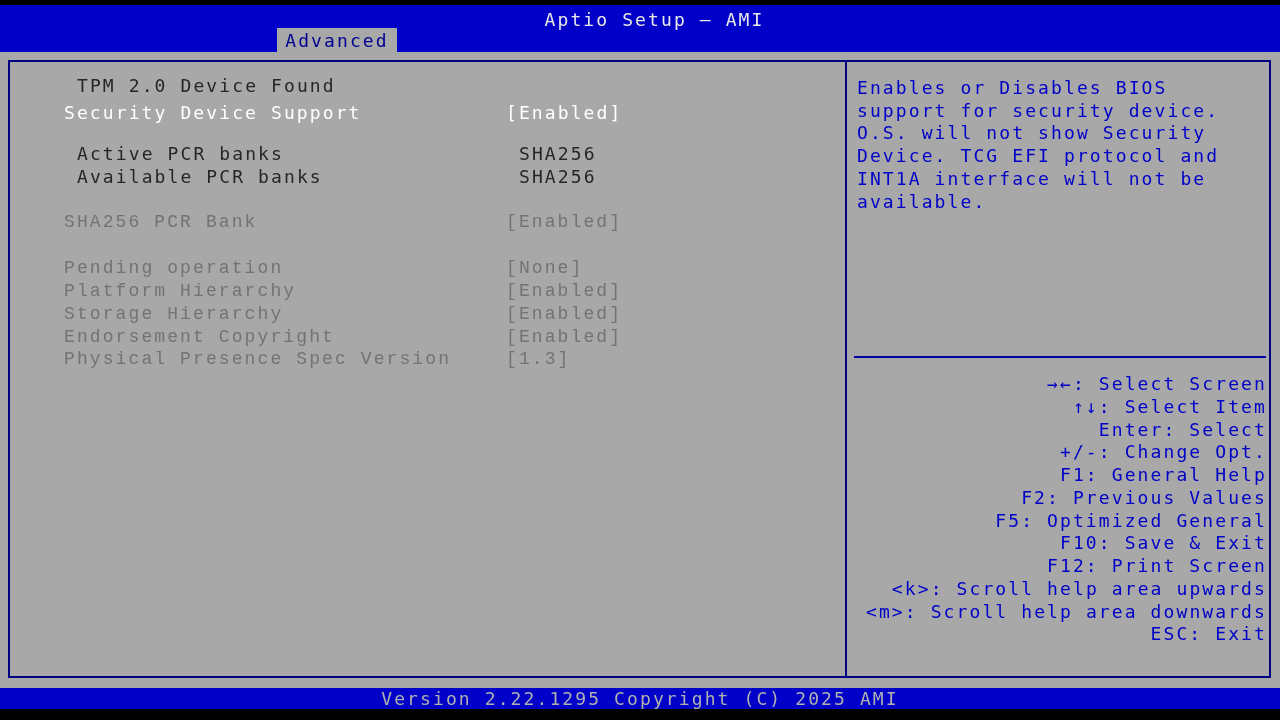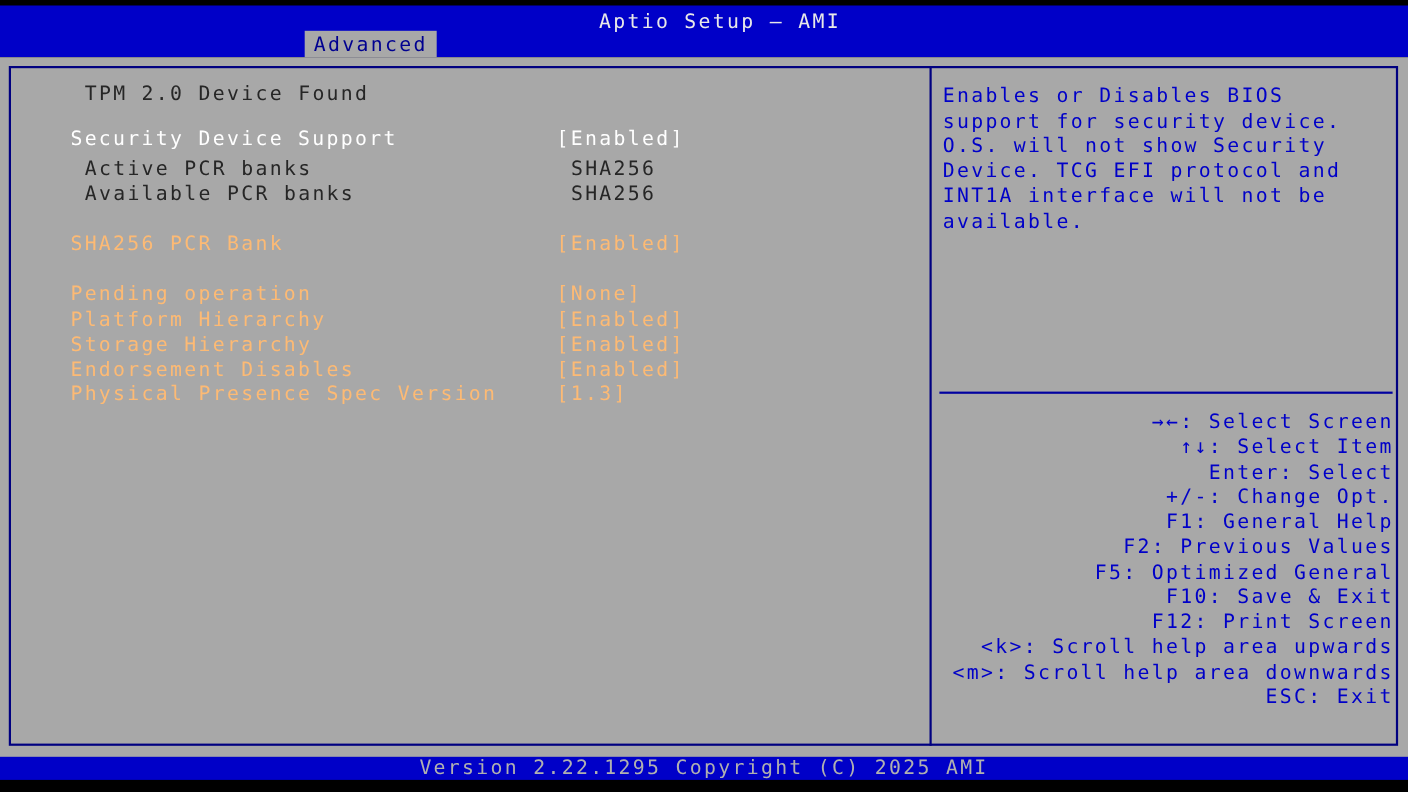--- a/index.html
+++ b/index.html
@@ -15,21 +15,21 @@
        color:#000090;text-align:center;line-height:25px;}
   
   .main{position:absolute;left:0;top:52px;width:1280px;height:638px;background:#a8a8a8;}
   .panel-border{position:absolute;left:8px;top:8px;width:1259px;height:614px;border:2px solid #000080;}
   .vdivider{position:absolute;left:845px;top:60px;width:2px;height:618px;background:#000080;}
   
   .row{position:absolute;left:64px;width:740px;height:18px;white-space:nowrap;}
   .row .val{position:absolute;left:442px;top:0;}
   .t-info{color:#262626;margin-left:13px;}
   .t-selected{color:#ffffff;}
-  .t-option{color:#fdba74;}
+  .t-option{color:#737373;font-family:Liberation Mono, monospace;}
   
   .help-text{position:absolute;left:857px;top:77px;width:398px;color:#0000c8;line-height:22.7px;}
   .hdivider{position:absolute;left:854px;top:356px;width:412px;height:2px;background:#0000a0;}
   .hotkeys{position:absolute;left:857px;top:373px;width:410px;color:#0000c8;line-height:22.75px;text-align:right;}
   .hotkeys div{white-space:nowrap;}
   
   .footer{position:absolute;left:0;top:688px;width:1280px;height:21px;background:#0000c8;
           color:#b0b0b0;text-align:center;line-height:21px;}
 </style>
 </head>
@@ -43,21 +43,21 @@
   </div>
 
   <div class="main">
     <div class="panel-border"></div>
   </div>
 
   <div class="vdivider"></div>
 
   <div class="row t-info" style="top:77px">TPM 2.0 Device Found</div>
 
-  <div class="row t-selected" style="top:118px">
+  <div class="row t-selected" style="top:104px">
     <span>Security Device Support</span>
     <span class="val">[Enabled]</span>
   </div>
 
   <div class="row t-info" style="top:145px">
     <span>Active PCR banks</span>
     <span class="val">SHA256</span>
   </div>
 
   <div class="row t-info" style="top:168px">
@@ -79,21 +79,21 @@
     <span>Platform Hierarchy</span>
     <span class="val">[Enabled]</span>
   </div>
 
   <div class="row t-option" style="top:305px">
     <span>Storage Hierarchy</span>
     <span class="val">[Enabled]</span>
   </div>
 
   <div class="row t-option" style="top:328px">
-    <span>Endorsement Disables</span>
+    <span>Endorsement Copyright</span>
     <span class="val">[Enabled]</span>
   </div>
 
   <div class="row t-option" style="top:350px">
     <span>Physical Presence Spec Version</span>
     <span class="val">[1.3]</span>
   </div>
 
   <div class="help-text">Enables or Disables BIOS support for security device. O.S. will not show Security Device. TCG EFI protocol and INT1A interface will not be available.</div>
 

